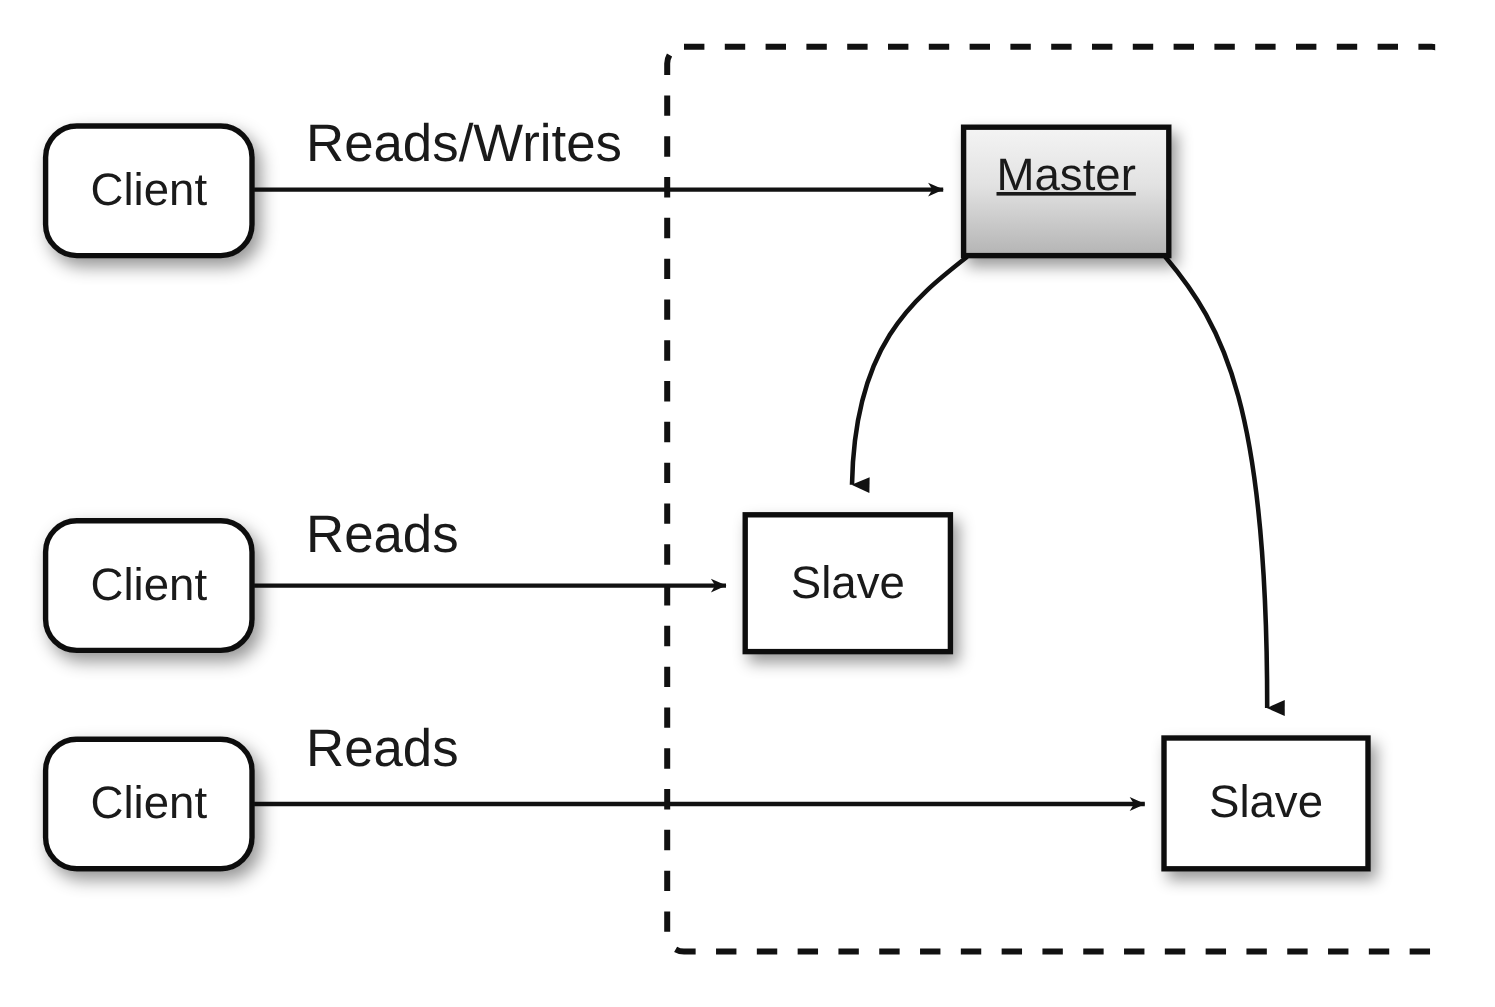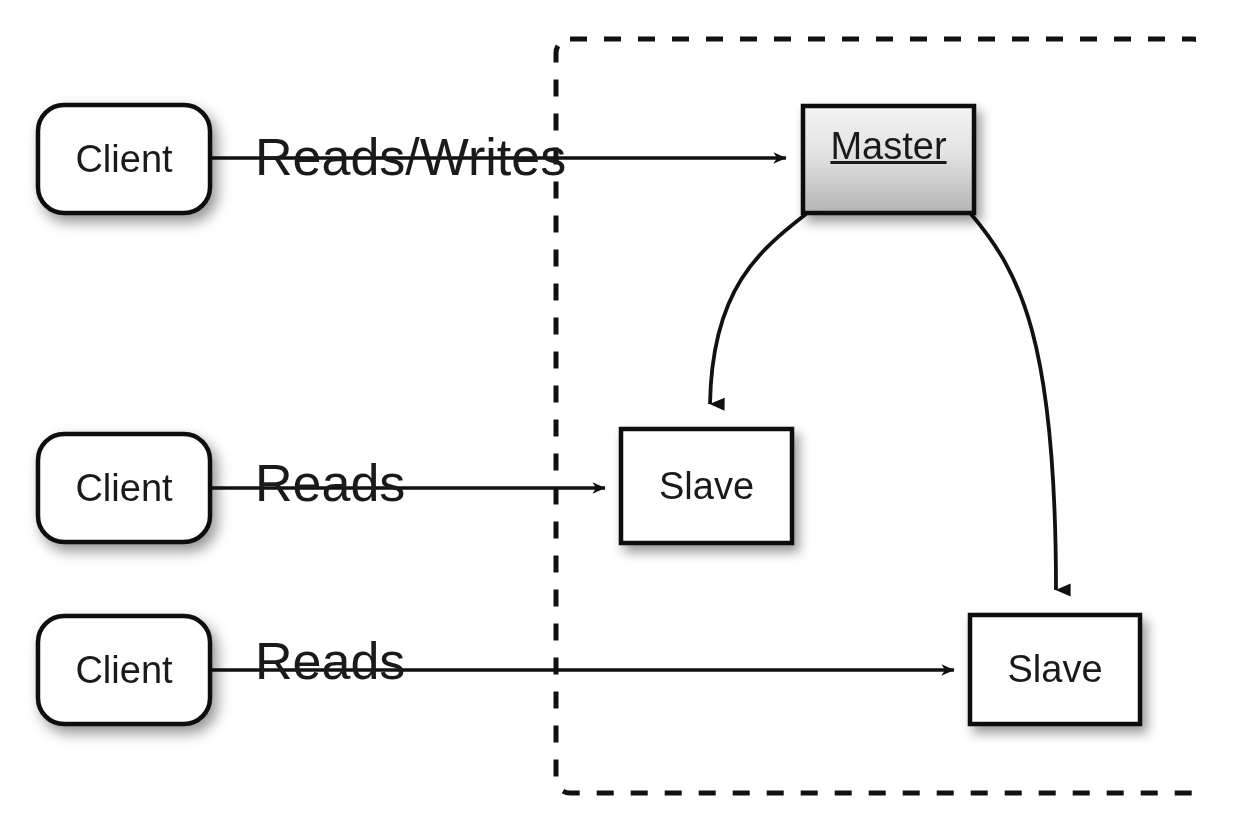--- a/index.html
+++ b/index.html
@@ -27,24 +27,23 @@
   .node-label {
     position: absolute;
     white-space: nowrap;
     color: #1a1a1a;
     font-family: "Liberation Sans", sans-serif;
   }
   .edge-label {
     position: absolute;
     white-space: nowrap;
     color: #1a1a1a;
-    font-size: 52px;
+    font-size: 44px;
     line-height: 38px;
     font-family: "Liberation Sans", sans-serif;
-    margin-top: 37px;
   }
 </style>
 </head>
 <body>
 
 <div id="canvas">
 
   <svg id="vector-layer" viewBox="0 0 1246 839" xmlns="http://www.w3.org/2000/svg">
     <defs>
       <linearGradient id="masterGrad" x1="0" y1="0" x2="0" y2="1">

